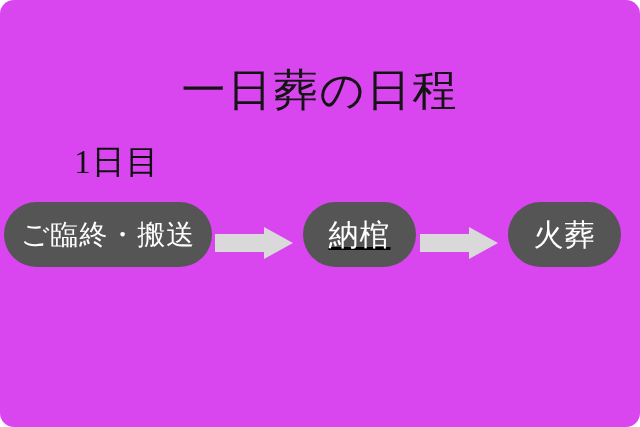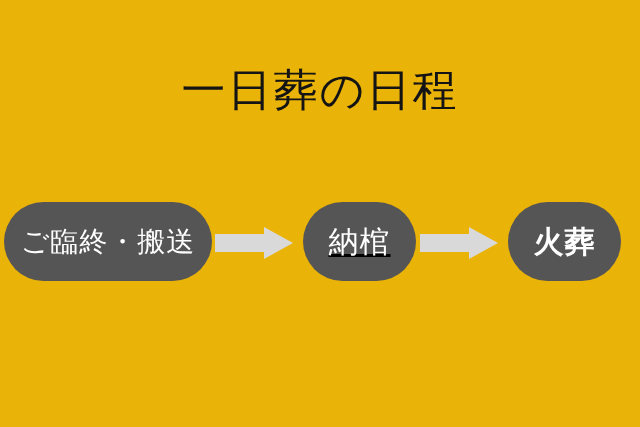--- a/index.html
+++ b/index.html
@@ -7,22 +7,23 @@
     padding: 0;
     background: #ffffff;
   }
   body {
     font-family: "Liberation Sans", sans-serif;
   }
   #canvas {
     position: relative;
     width: 640px;
     height: 427px;
-    background: #eab308;
+    background: #d946ef;
     overflow: hidden;
+    border-radius: 14px;
   }
   
   #diagram-title {
     position: absolute;
     left: 0;
     top: 62px;
     width: 640px;
     text-align: center;
     font-family: "Liberation Serif", "DejaVu Serif", serif;
     font-size: 44px;
@@ -48,21 +49,21 @@
     width: 140px;
   }
   #day-label-2 {
     left: 355px;
     width: 140px;
   }
   
   .step-pill {
     position: absolute;
     top: 202px;
-    height: 79px;
+    height: 65px;
     background: #555555;
     border-radius: 40px;
     display: flex;
     align-items: center;
     justify-content: center;
     box-sizing: border-box;
   }
   .step-label {
     color: #ffffff;
     font-family: "Liberation Sans", "DejaVu Sans", sans-serif;
@@ -79,21 +80,20 @@
     font-size: 28px;
   }
   #step-pill-2 {
     left: 303px;
     width: 113px;
     text-decoration: underline;
   }
   #step-pill-3 {
     left: 508px;
     width: 113px;
-    font-weight: bold;
   }
   
   .flow-arrow {
     position: absolute;
     top: 227px;
     width: 78px;
     height: 32px;
   }
   #flow-arrow-1 { left: 215px; }
   #flow-arrow-2 { left: 420px; }
@@ -103,20 +103,21 @@
     height: 100%;
   }
 </style>
 </head>
 <body>
 
 <div id="canvas">
 
   <div id="diagram-title">一日葬の日程</div>
 
+  <div class="day-label" id="day-label-1">1日目</div>
 
 
   <div class="step-pill" id="step-pill-1">
     <span class="step-label">ご臨終・搬送</span>
   </div>
 
   <div class="flow-arrow" id="flow-arrow-1">
     <svg viewBox="0 0 78 32" preserveAspectRatio="none" aria-hidden="true">
       <polygon points="0,7 49,7 49,0 78,16 49,32 49,25 0,25" fill="#d9d9d9"></polygon>
     </svg>

